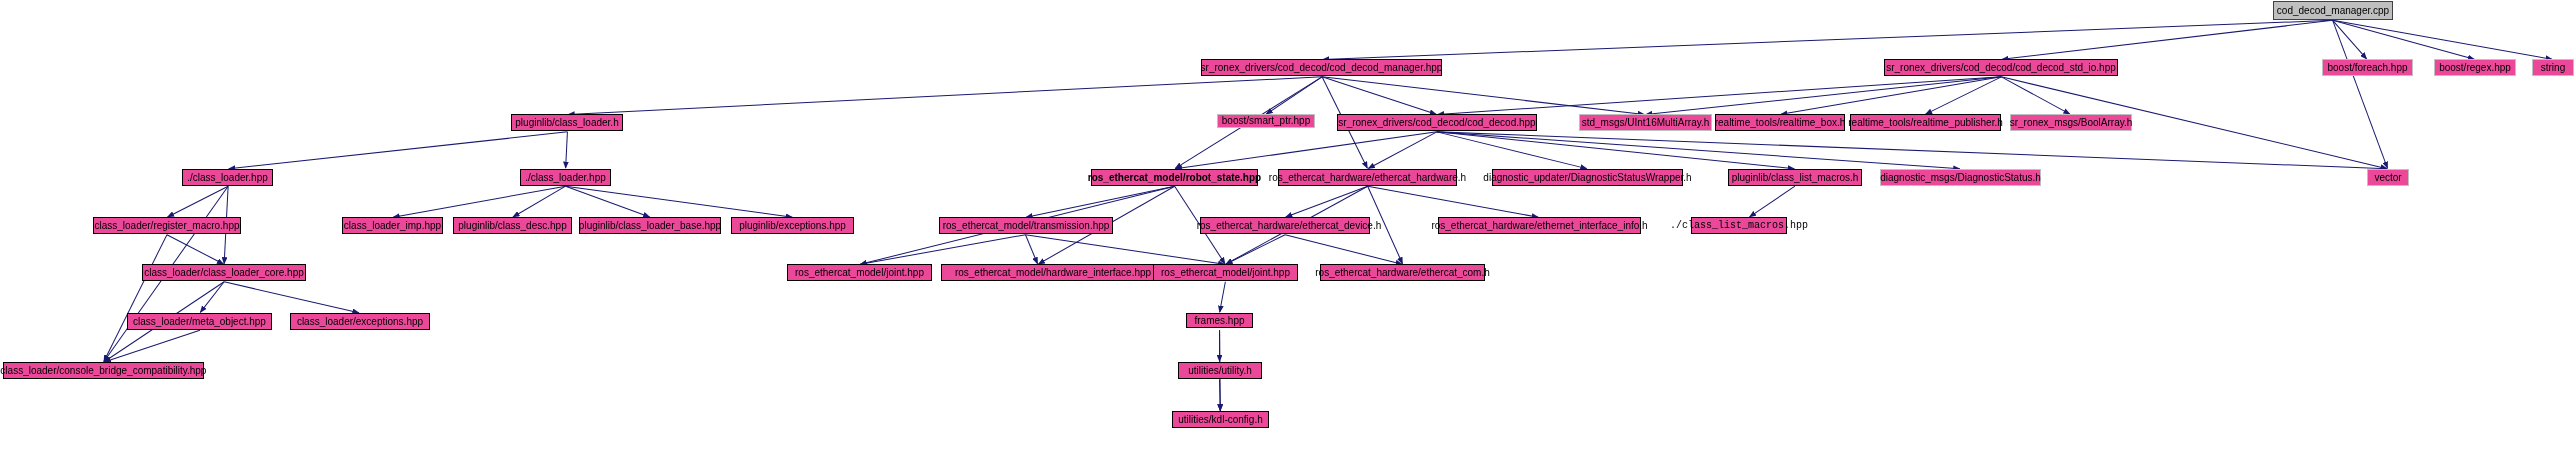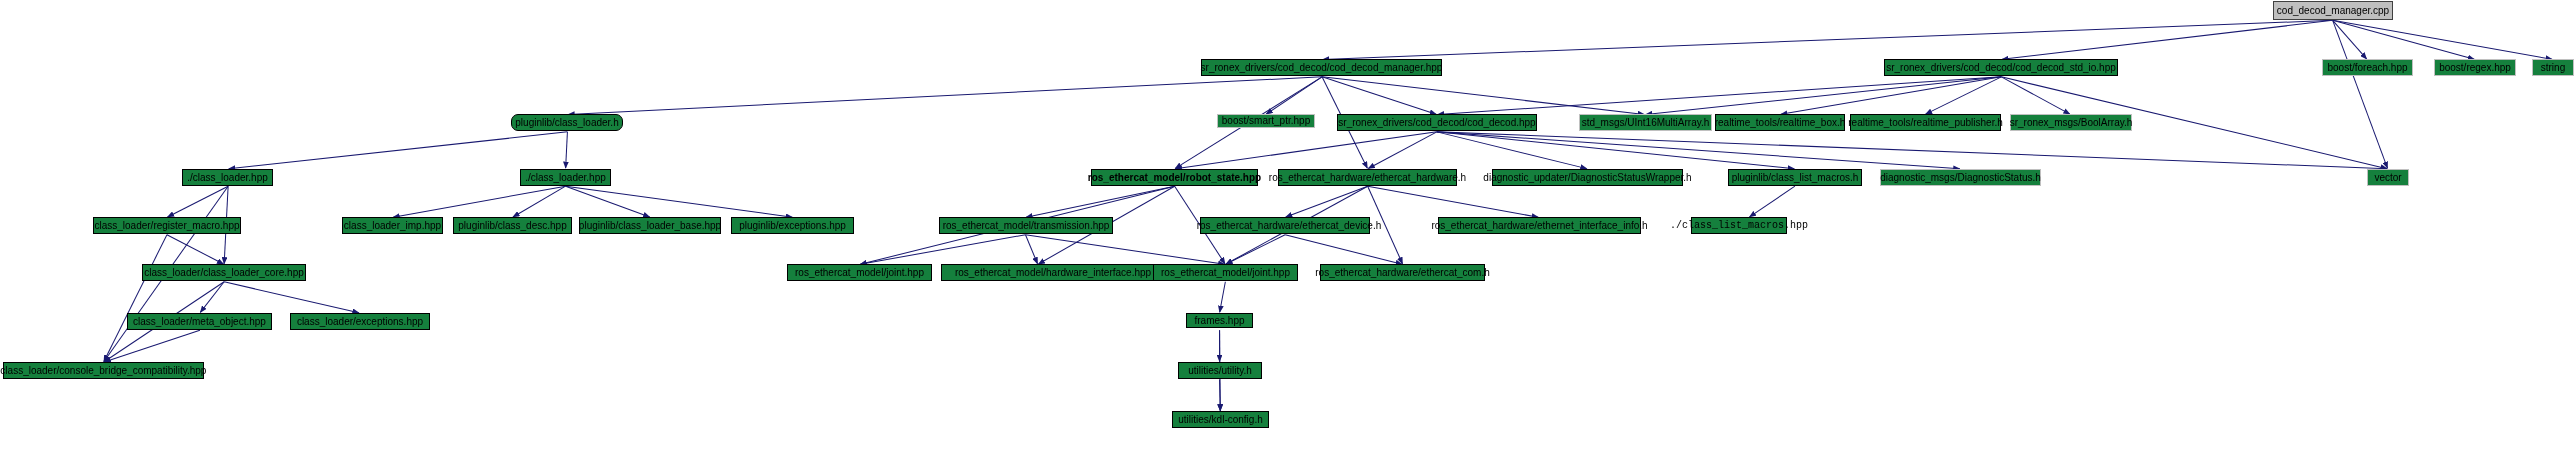--- a/index.html
+++ b/index.html
@@ -22,21 +22,21 @@
     width: 2576px;
     height: 460px;
     pointer-events: none;
   }
   .node {
     position: absolute;
     box-sizing: border-box;
     display: flex;
     align-items: center;
     justify-content: center;
-    background: #15803d;
+    background: #ec4899;
     color: #000000;
     font-size: 10px;
     line-height: 1;
     white-space: nowrap;
     letter-spacing: 0px;
     z-index: 5;
   }
   .node.sel {
     background: #bfbfbf;
     border: 0.7px solid #404040;
@@ -134,21 +134,21 @@
       </div>
       <div class="node light" style="left: 2322px; top: 59px; width: 91px; height: 17.4px;">
         <span class="node-label">boost/foreach.hpp</span>
       </div>
       <div class="node light" style="left: 2434px; top: 59px; width: 82px; height: 17.4px;">
         <span class="node-label">boost/regex.hpp</span>
       </div>
       <div class="node light" style="left: 2532px; top: 59px; width: 42px; height: 17.4px;">
         <span class="node-label">string</span>
       </div>
-      <div class="node solid" style="left: 511px; top: 114px; width: 112px; height: 17.4px; border-radius: 7px;">
+      <div class="node solid" style="left: 511px; top: 114px; width: 112px; height: 17.4px;">
         <span class="node-label">pluginlib/class_loader.h</span>
       </div>
       <div class="node light" style="left: 1217px; top: 114px; width: 98px; height: 14px; align-items: center;">
         <span class="node-label">boost/smart_ptr.hpp</span>
       </div>
       <div class="node solid" style="left: 1337px; top: 114px; width: 200px; height: 17.4px;">
         <span class="node-label">sr_ronex_drivers/cod_decod/cod_decod.hpp</span>
       </div>
       <div class="node light" style="left: 1579px; top: 114px; width: 133px; height: 17.4px;">
         <span class="node-label">std_msgs/UInt16MultiArray.h</span>

